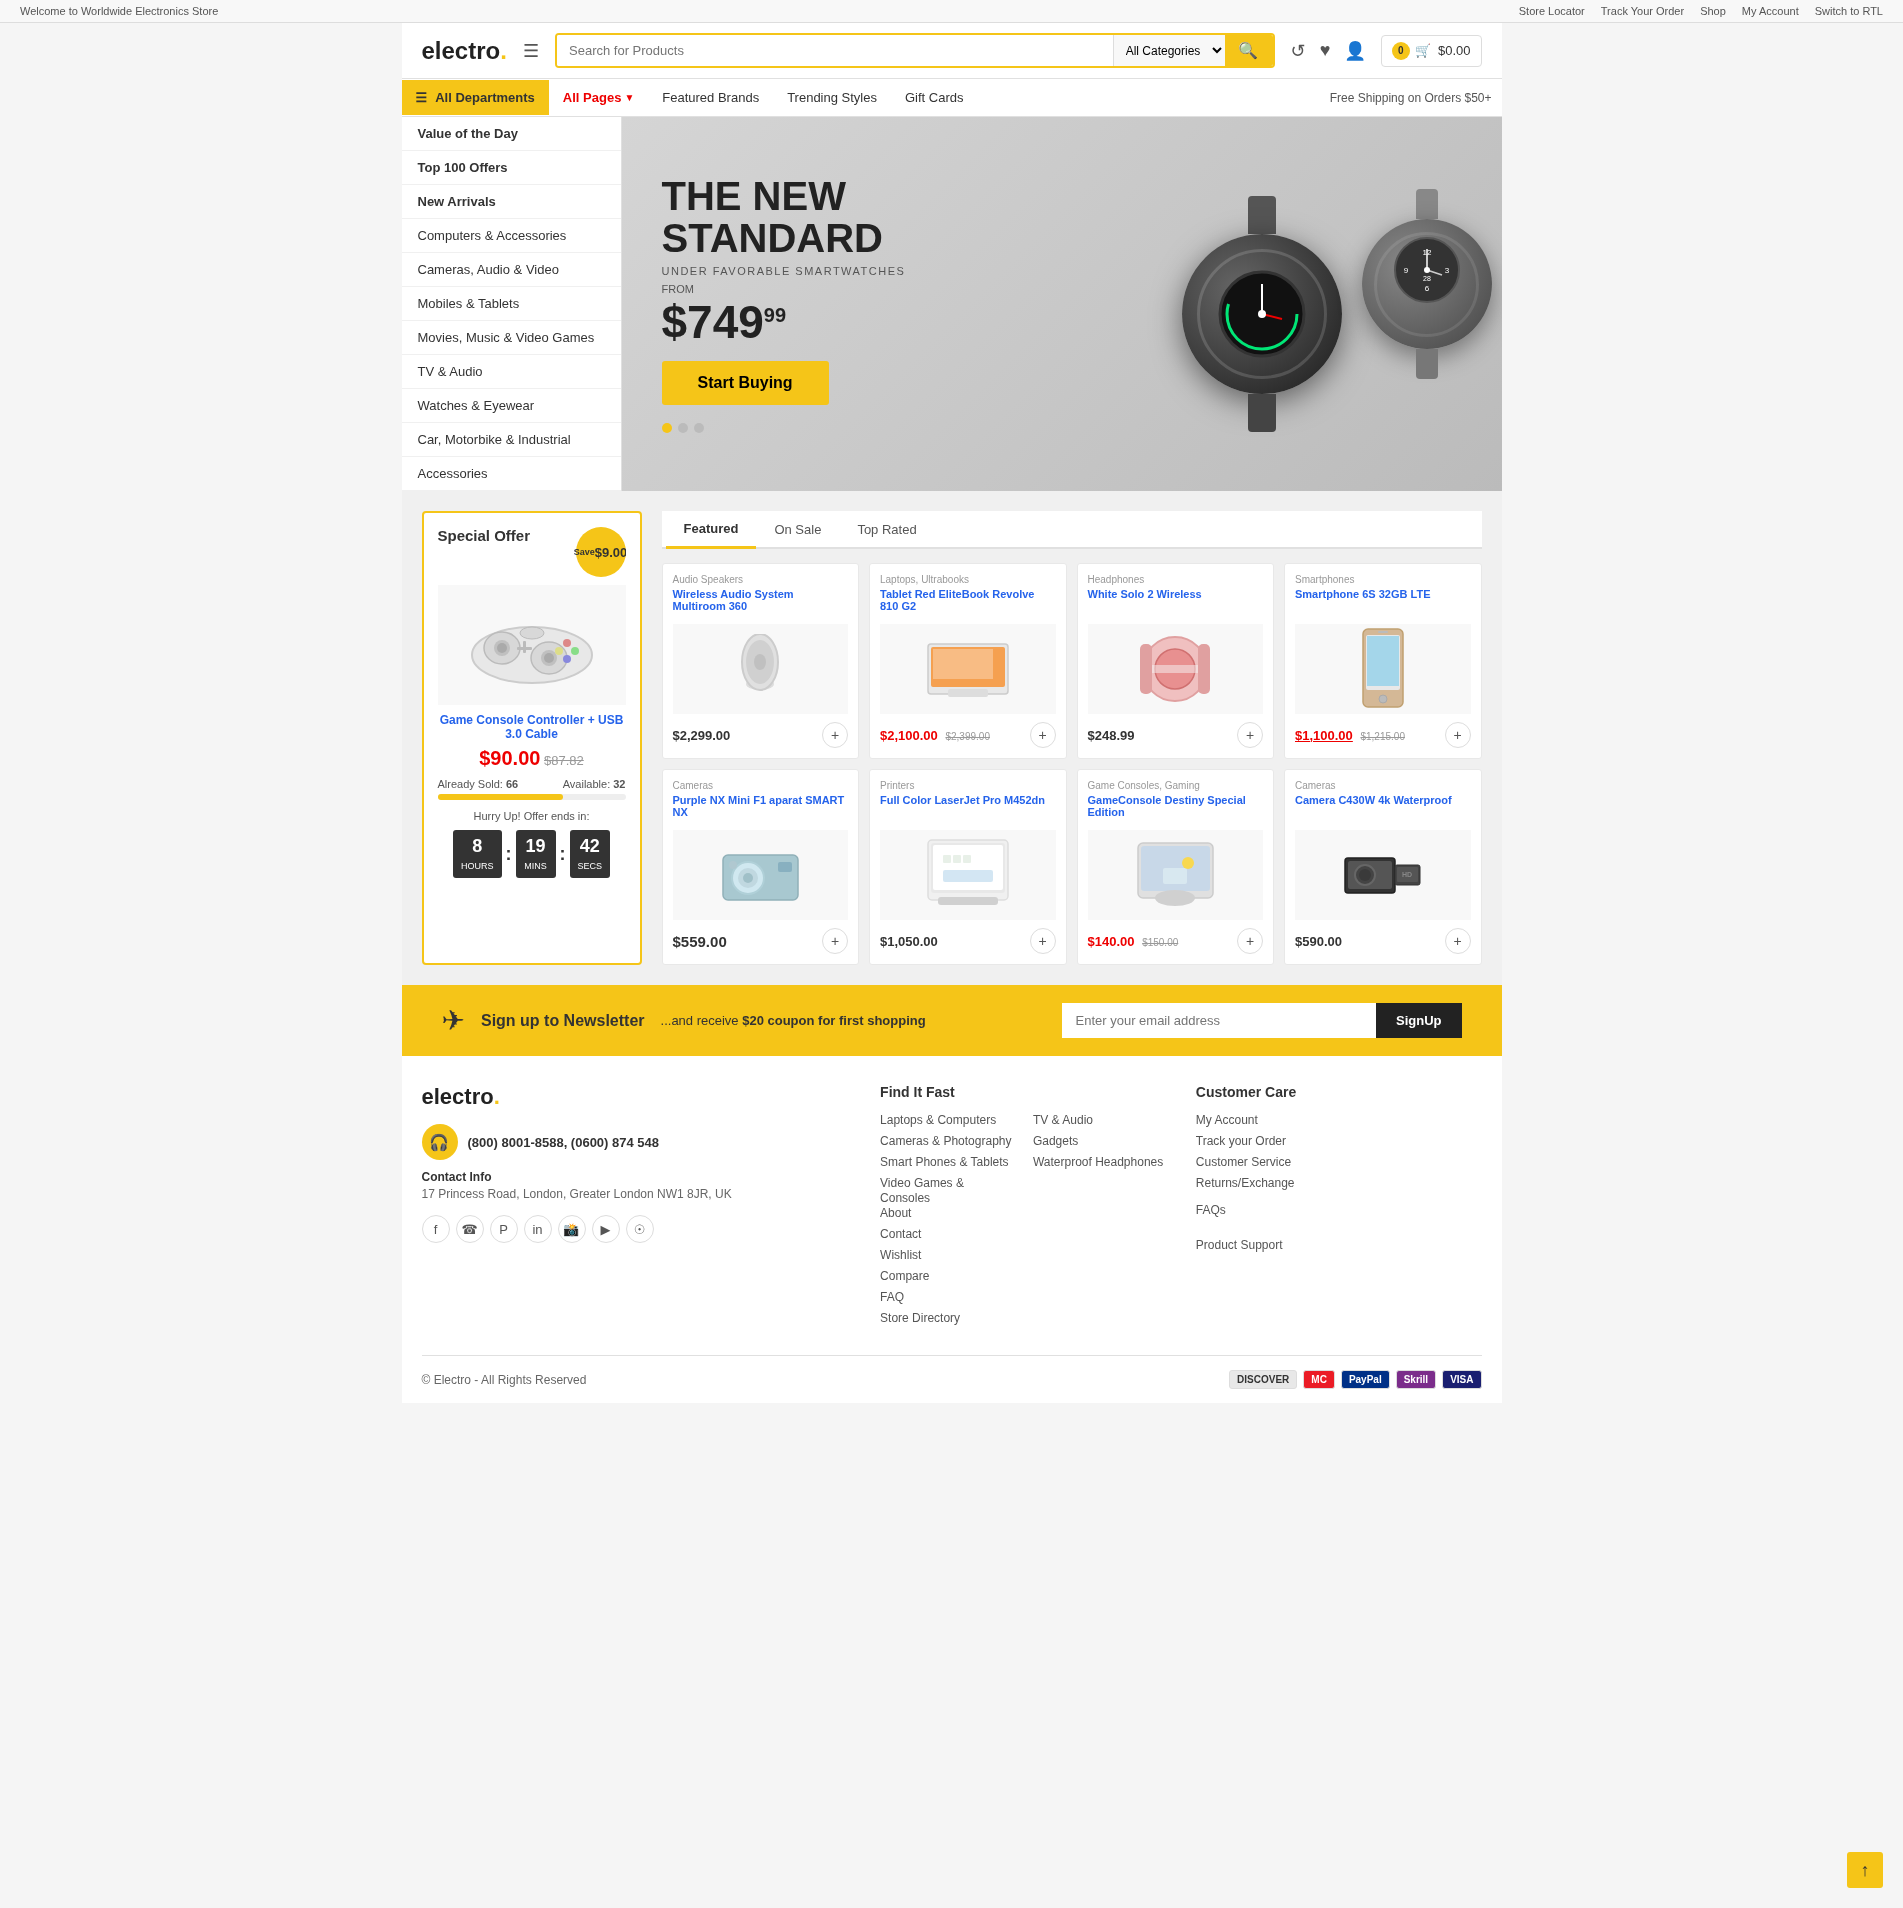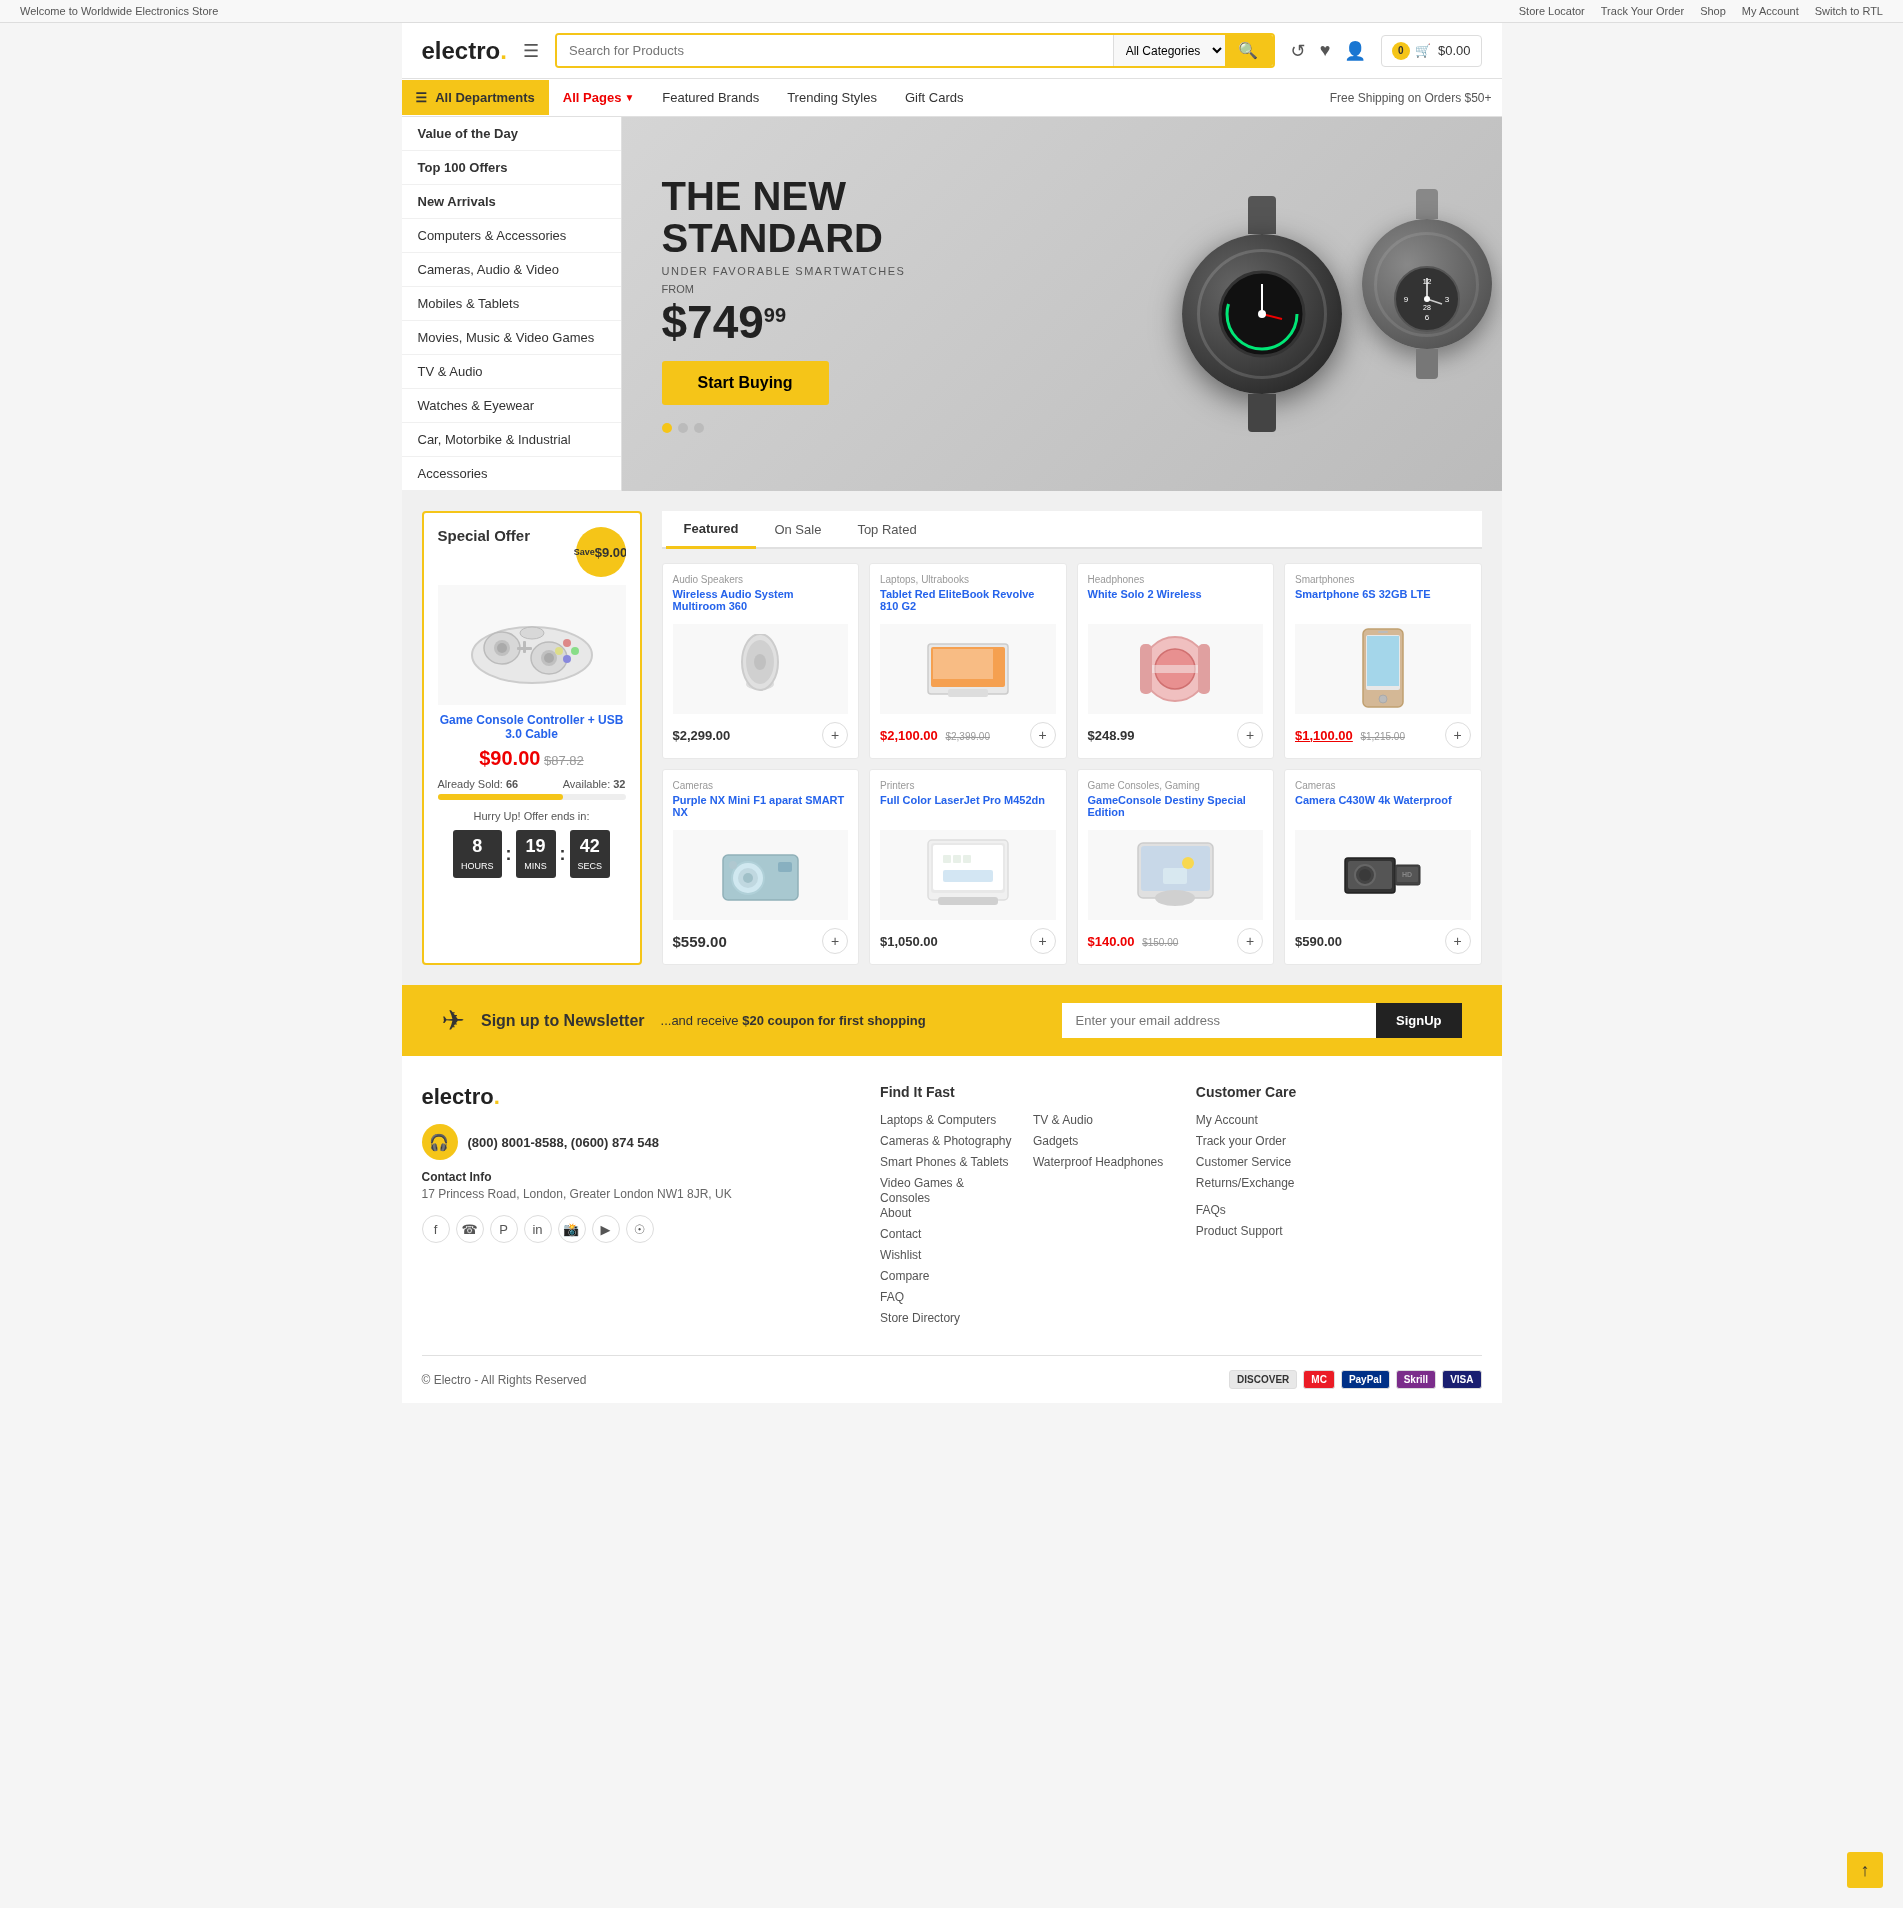--- a/index.html
+++ b/index.html
@@ -105,21 +105,21 @@
               <circle cx="45" cy="45" r="4" fill="#fff"></circle>
             </svg>
           </div>
         </div>
         <div style="width:28px; height:38px; background:#444; border-radius:0 0 4px 4px;"></div>
       </div>
 
       <div style="display:flex; flex-direction:column; align-items:center; position:relative; top:-20px; left:10px;">
         <div style="width:22px; height:30px; background:#888; border-radius:4px 4px 0 0;"></div>
         <div style="width:130px; height:130px; border-radius:50%; background:radial-gradient(circle at 35% 35%, #888, #444); box-shadow:0 8px 25px rgba(0,0,0,0.4); display:flex; align-items:center; justify-content:center;">
-          <div style="width:105px; height:105px; border-radius:50%; border:3px solid rgba(255,255,255,0.1); display:flex; align-items:flex-end; justify-content:center;">
+          <div style="width:105px; height:105px; border-radius:50%; border:3px solid rgba(255,255,255,0.1); display:flex; align-items:flex-start; justify-content:center;">
             <svg width="70" height="70" viewBox="0 0 70 70">
               <circle cx="35" cy="35" r="32" fill="#333" stroke="#555" stroke-width="2"></circle>
               <text x="35" y="20" text-anchor="middle" fill="#fff" font-size="8">12</text>
               <text x="55" y="38" text-anchor="middle" fill="#fff" font-size="8">3</text>
               <text x="35" y="56" text-anchor="middle" fill="#fff" font-size="8">6</text>
               <text x="14" y="38" text-anchor="middle" fill="#fff" font-size="8">9</text>
               <line x1="35" y1="35" x2="35" y2="14" stroke="#fff" stroke-width="1.5"></line>
               <line x1="35" y1="35" x2="50" y2="40" stroke="#ccc" stroke-width="1.5"></line>
               <text x="35" y="46" text-anchor="middle" fill="#fff" font-size="7">28</text>
               <circle cx="35" cy="35" r="3" fill="#fff"></circle>
@@ -424,21 +424,21 @@
       </ul>
     </div>
 
     <div style="flex:1;">
       <div style="font-size:14px; font-weight:bold; margin-bottom:12px;">Customer Care</div>
       <ul style="list-style:none;">
         <li style="margin-bottom:6px;"><a style="font-size:12px; color:#555; text-decoration:none; cursor:pointer;">My Account</a></li>
         <li style="margin-bottom:6px;"><a style="font-size:12px; color:#555; text-decoration:none; cursor:pointer;">Track your Order</a></li>
         <li style="margin-bottom:6px;"><a style="font-size:12px; color:#555; text-decoration:none; cursor:pointer;">Customer Service</a></li>
         <li style="margin-bottom:12px;"><a style="font-size:12px; color:#555; text-decoration:none; cursor:pointer;">Returns/Exchange</a></li>
-        <li style="margin-bottom:6px;"><a style="font-size:12px; color:#555; text-decoration:none; cursor:pointer;">FAQs</a></li>
+        <li style="margin-bottom:20px;"><a style="font-size:12px; color:#555; text-decoration:none; cursor:pointer;">FAQs</a></li>
         <li style="margin-bottom:6px;"><a style="font-size:12px; color:#555; text-decoration:none; cursor:pointer;">Product Support</a></li>
       </ul>
     </div>
   </div>
 
   <div style="border-top:1px solid #e0e0e0; padding:14px 0; display:flex; justify-content:space-between; align-items:center;">
     <div style="font-size:12px; color:#666;">© Electro - All Rights Reserved</div>
     <div style="display:flex; gap:6px; align-items:center;">
       <span style="padding:3px 7px; border:1px solid #ddd; border-radius:3px; font-size:10px; font-weight:bold; background:#e8e8e8; color:#333;">DISCOVER</span>
       <span style="padding:3px 7px; border:1px solid #ddd; border-radius:3px; font-size:10px; font-weight:bold; background:#eb1c26; color:#fff;">MC</span>

